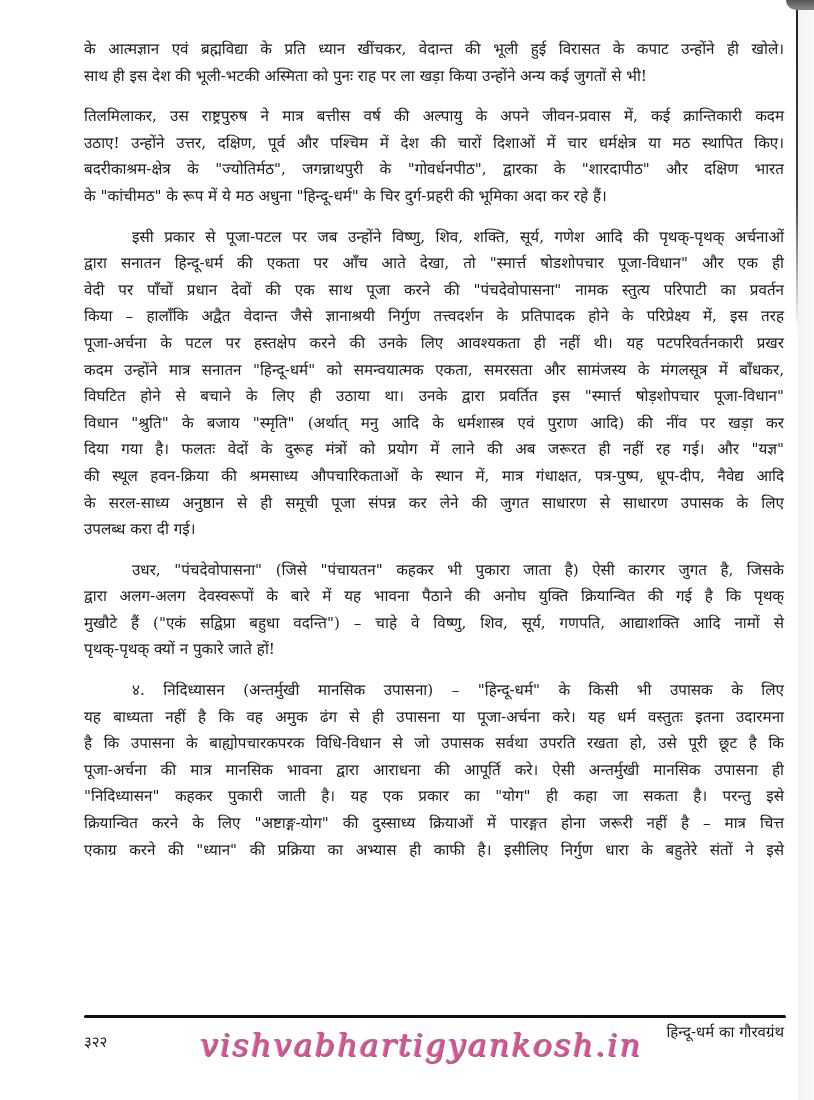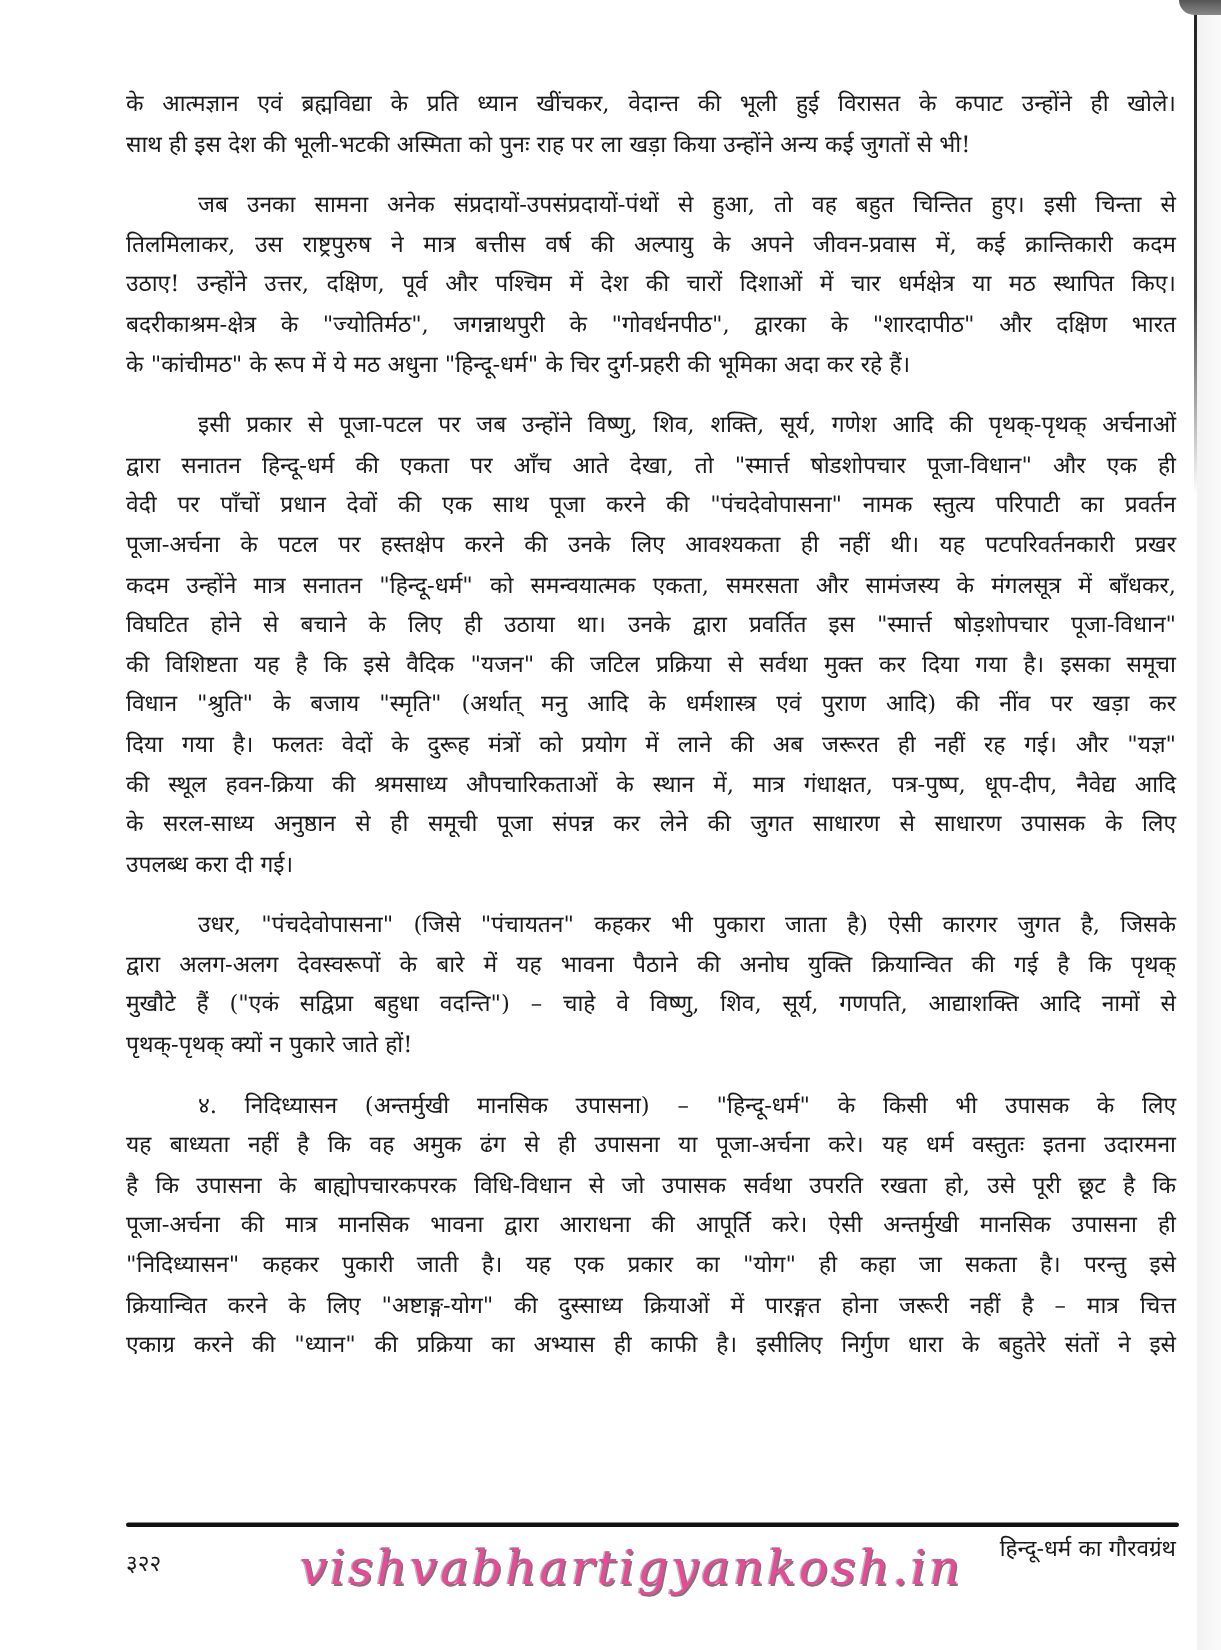--- a/index.html
+++ b/index.html
@@ -16,21 +16,21 @@
   }
   .edge-line {
     position:absolute; top:0; left:796px; width:2px; height:330px;
     background:linear-gradient(180deg,#222 0%,#444 60%,rgba(120,120,120,0) 100%);
   }
   .edge-shade {
     position:absolute; top:0; left:798px; width:16px; height:1100px;
     background:linear-gradient(90deg,#f2f2f2,#fafafa);
   }
   .page {
-    position:absolute; left:84px; top:56px; width:700px;
+    position:absolute; left:84px; top:36px; width:700px;
     font-size:15.2px; line-height:26.6px;
   }
   .page p { margin:0; text-align:justify; text-align-last:justify; }
   .page p .ln { display:block; text-align:justify; text-align-last:justify; white-space:nowrap; }
   .page p .ln.last { text-align-last:left; }
   .ln.first { padding-left:48px; }
   .gap { height:14px; }
   .heading-bold { font-weight:normal; }
   .rule {
     position:absolute; left:84px; top:1015px; width:702px; height:3px;
@@ -57,35 +57,34 @@
 <div class="edge-line"></div>
 <div class="corner"></div>
 
 <div class="page" id="page">
     <p>
       <span class="ln">के आत्मज्ञान एवं ब्रह्मविद्या के प्रति ध्यान खींचकर, वेदान्त की भूली हुई विरासत के कपाट उन्होंने ही खोले।</span>
       <span class="ln last">साथ ही इस देश की भूली-भटकी अस्मिता को पुनः राह पर ला खड़ा किया उन्होंने अन्य कई जुगतों से भी!</span>
     </p>
     <div class="gap"></div>
     <p>
-      <span class="ln first">जब उनका सामना अनेक संप्रदायों-उपसंप्रदायों-पंथों से हुआ, तो वह बहुत चिन्तित हुए। इसी चिन्ता से</span>
       <span class="ln">तिलमिलाकर, उस राष्ट्रपुरुष ने मात्र बत्तीस वर्ष की अल्पायु के अपने जीवन-प्रवास में, कई क्रान्तिकारी कदम</span>
       <span class="ln">उठाए! उन्होंने उत्तर, दक्षिण, पूर्व और पश्चिम में देश की चारों दिशाओं में चार धर्मक्षेत्र या मठ स्थापित किए।</span>
       <span class="ln">बदरीकाश्रम-क्षेत्र के "ज्योतिर्मठ", जगन्नाथपुरी के "गोवर्धनपीठ", द्वारका के "शारदापीठ" और दक्षिण भारत</span>
       <span class="ln last">के "कांचीमठ" के रूप में ये मठ अधुना "हिन्दू-धर्म" के चिर दुर्ग-प्रहरी की भूमिका अदा कर रहे हैं।</span>
     </p>
     <div class="gap"></div>
     <p>
       <span class="ln first">इसी प्रकार से पूजा-पटल पर जब उन्होंने विष्णु, शिव, शक्ति, सूर्य, गणेश आदि की पृथक्-पृथक् अर्चनाओं</span>
       <span class="ln">द्वारा सनातन हिन्दू-धर्म की एकता पर आँच आते देखा, तो "स्मार्त्त षोडशोपचार पूजा-विधान" और एक ही</span>
       <span class="ln">वेदी पर पाँचों प्रधान देवों की एक साथ पूजा करने की "पंचदेवोपासना" नामक स्तुत्य परिपाटी का प्रवर्तन</span>
+      <span class="ln">किया – हालाँकि अद्वैत वेदान्त जैसे ज्ञानाश्रयी निर्गुण तत्त्वदर्शन के प्रतिपादक होने के परिप्रेक्ष्य में, इस तरह</span>
       <span class="ln">पूजा-अर्चना के पटल पर हस्तक्षेप करने की उनके लिए आवश्यकता ही नहीं थी। यह पटपरिवर्तनकारी प्रखर</span>
       <span class="ln">कदम उन्होंने मात्र सनातन "हिन्दू-धर्म" को समन्वयात्मक एकता, समरसता और सामंजस्य के मंगलसूत्र में बाँधकर,</span>
       <span class="ln">विघटित होने से बचाने के लिए ही उठाया था। उनके द्वारा प्रवर्तित इस "स्मार्त्त षोड़शोपचार पूजा-विधान"</span>
-      <span class="ln">की विशिष्टता यह है कि इसे वैदिक "यजन" की जटिल प्रक्रिया से सर्वथा मुक्त कर दिया गया है। इसका समूचा</span>
       <span class="ln">विधान "श्रुति" के बजाय "स्मृति" (अर्थात् मनु आदि के धर्मशास्त्र एवं पुराण आदि) की नींव पर खड़ा कर</span>
       <span class="ln">दिया गया है। फलतः वेदों के दुरूह मंत्रों को प्रयोग में लाने की अब जरूरत ही नहीं रह गई। और "यज्ञ"</span>
       <span class="ln">की स्थूल हवन-क्रिया की श्रमसाध्य औपचारिकताओं के स्थान में, मात्र गंधाक्षत, पत्र-पुष्प, धूप-दीप, नैवेद्य आदि</span>
       <span class="ln">के सरल-साध्य अनुष्ठान से ही समूची पूजा संपन्न कर लेने की जुगत साधारण से साधारण उपासक के लिए</span>
       <span class="ln last">उपलब्ध करा दी गई।</span>
     </p>
     <div class="gap"></div>
     <p>
       <span class="ln first">उधर, "पंचदेवोपासना" (जिसे "पंचायतन" कहकर भी पुकारा जाता है) ऐसी कारगर जुगत है, जिसके</span>
       <span class="ln">द्वारा अलग-अलग देवस्वरूपों के बारे में यह भावना पैठाने की अनोघ युक्ति क्रियान्वित की गई है कि पृथक्</span>

